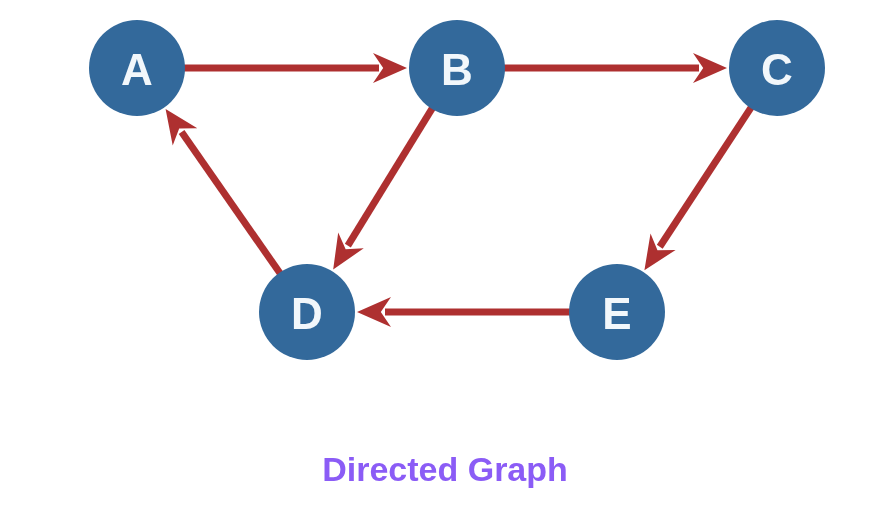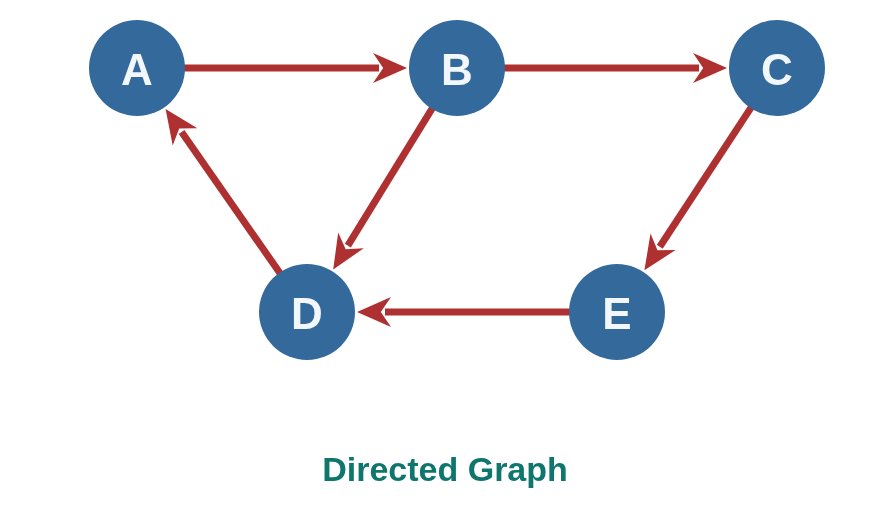--- a/index.html
+++ b/index.html
@@ -47,21 +47,21 @@
   }
   #caption {
     position: absolute;
     left: 0;
     width: 890px;
     top: 450px;
     text-align: center;
     font-family: "Liberation Sans", sans-serif;
     font-weight: bold;
     font-size: 34px;
-    color: #0f766e;
+    color: #8b5cf6;
     letter-spacing: 0px;
     user-select: none;
   }
 </style>
 </head>
 <body>
 
 <div id="canvas">
 
   <svg id="graph-svg" viewBox="0 0 890 516" xmlns="http://www.w3.org/2000/svg">

